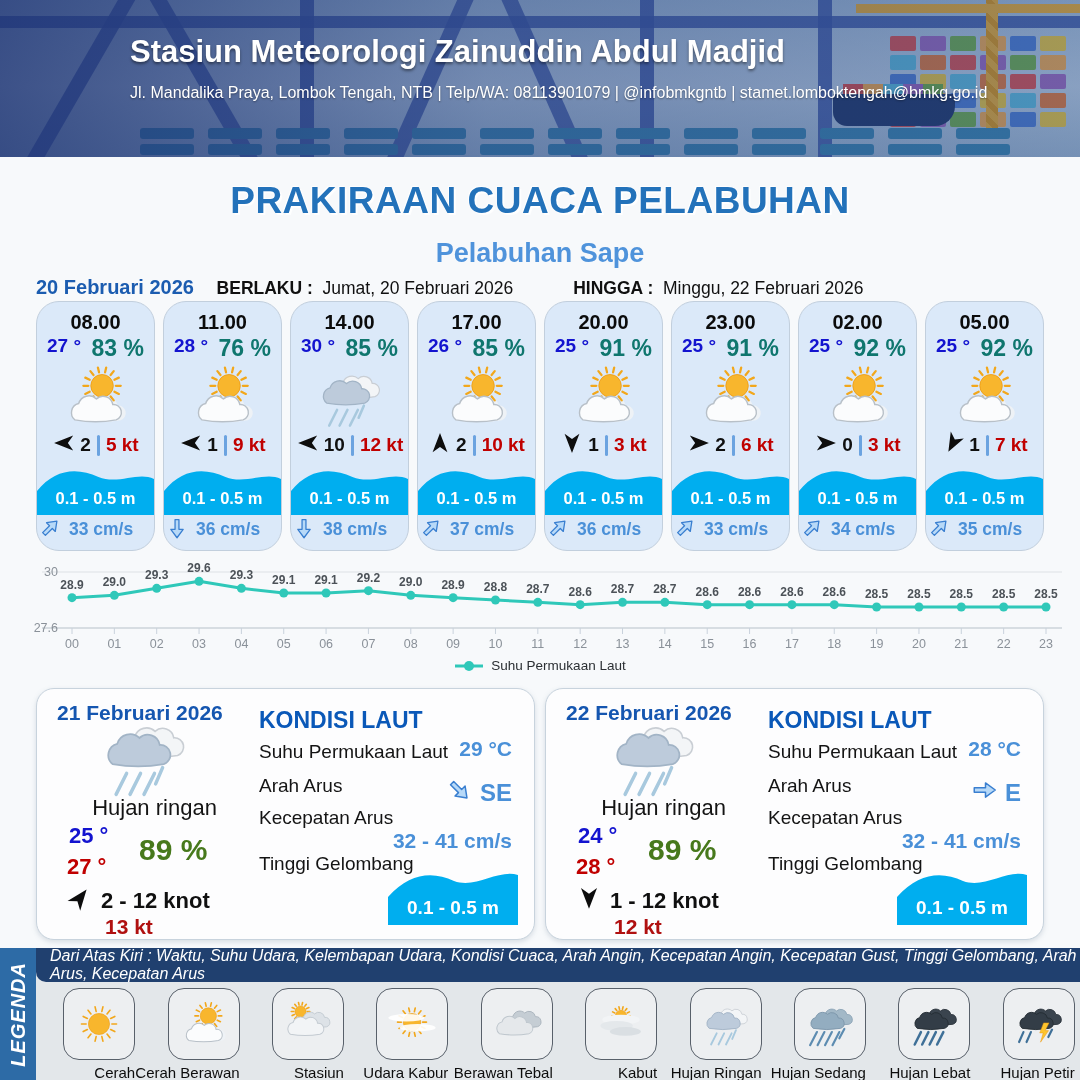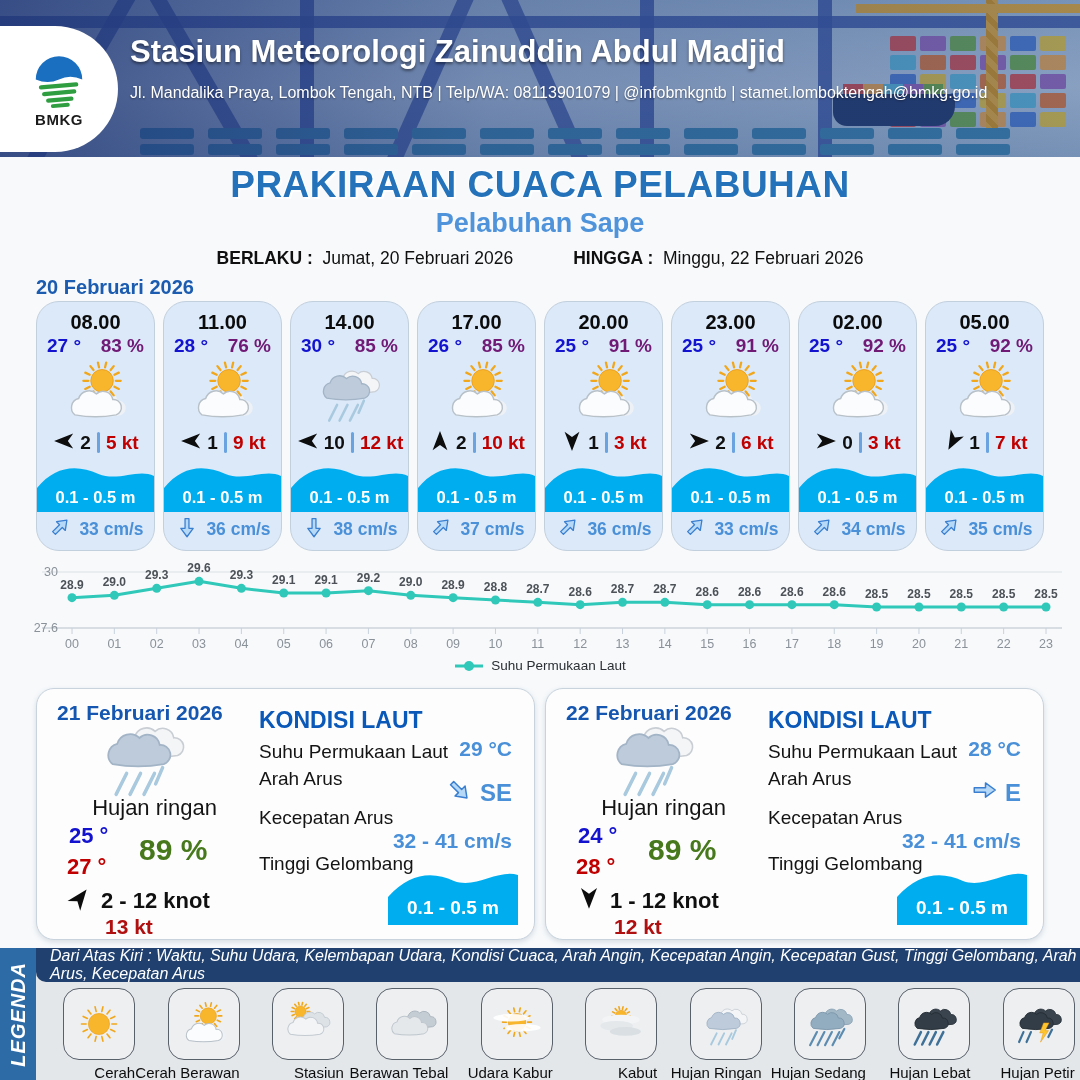--- a/index.html
+++ b/index.html
@@ -33,44 +33,44 @@
   .logo-badge{position:absolute;left:0;top:26px;width:118px;height:126px;background:#ffffff;
      border-radius:0 63px 63px 0;display:flex;flex-direction:column;align-items:center;justify-content:center;z-index:5;}
   .logo-text{font-weight:bold;font-size:15px;color:#1b1b1b;letter-spacing:.5px;margin-top:-2px;}
   .hdr-text{position:absolute;left:130px;top:28px;z-index:4;color:#fff;}
   .hdr-agency{font-size:19px;font-weight:bold;letter-spacing:.3px;text-shadow:0 1px 2px rgba(0,0,0,.4);}
   .hdr-station{font-size:31px;font-weight:bold;margin-top:6px;text-shadow:0 2px 3px rgba(0,0,0,.45);}
   .hdr-contact{font-size:16px;margin-top:14px;text-shadow:0 1px 2px rgba(0,0,0,.4);}
 
   
   .title-block{position:absolute;left:0;top:164px;width:1080px;text-align:center;}
-  .main-title{margin:0;font-size:37px;font-weight:800;color:#2372ba;letter-spacing:.5px;
+  .main-title{margin:16px;font-size:37px;font-weight:800;color:#2372ba;letter-spacing:.5px;
      text-shadow:2px 2px 1px rgba(255,255,255,.95), -1px -1px 1px rgba(255,255,255,.9);}
   .sub-title{margin:2px 0 0 0;font-size:27px;font-weight:bold;color:#4f93db;}
   .validity{margin-top:9px;display:flex;justify-content:center;gap:60px;font-size:17.5px;color:#101010;}
   .validity b{font-weight:bold;}
   .day-label{position:absolute;left:36px;top:276px;font-size:20px;font-weight:bold;color:#1b5cb0;}
 
   
   .cards-row{position:absolute;left:36px;top:301px;width:1008px;display:flex;gap:8px;}
   .fcard{width:119px;height:250px;background:#dbe9f9;border:1.5px solid #c2cfdd;border-radius:23px;
          overflow:hidden;display:flex;flex-direction:column;box-sizing:border-box;flex:0 0 auto;}
   .fc-time{margin-top:9px;text-align:center;font-weight:bold;font-size:20px;color:#0b0b0b;}
   .fc-row{display:flex;justify-content:space-between;padding:0 10px;margin-top:1px;}
   .fc-temp{color:#1313cf;font-weight:bold;font-size:19px;}
-  .fc-hum{color:#701a75;font-weight:bold;font-size:19px;}
+  .fc-hum{color:#0f766e;font-weight:bold;font-size:23px;}
   .fc-icon{height:70px;display:flex;align-items:center;justify-content:center;margin-top:1px;}
   .fc-wind{display:flex;align-items:center;justify-content:center;gap:4px;height:32px;}
   .wind-val{font-weight:bold;font-size:19px;color:#101010;}
   .wind-sep{width:3px;height:21px;background:#6ba3e0;border-radius:2px;margin:0 2px;}
   .wind-kt{font-weight:bold;font-size:19px;color:#c00000;white-space:nowrap;}
   .fc-wave{margin-top:auto;position:relative;height:54px;}
   .fc-wave svg{position:absolute;left:0;top:0;width:100%;height:54px;}
   .wave-txt{position:absolute;left:0;right:0;bottom:5px;text-align:center;color:#fff;font-weight:bold;font-size:16.5px;}
-  .fc-cur{height:36px;display:flex;align-items:center;justify-content:center;gap:6px;padding-bottom:3px;}
+  .fc-cur{height:36px;display:flex;align-items:center;gap:6px;padding-bottom:3px;}
   .cur-val{font-weight:bold;font-size:17.5px;color:#4a90d8;}
 
   
   .chart-wrap{position:absolute;left:0;top:556px;width:1080px;}
   .chart-legend{display:flex;align-items:center;justify-content:center;gap:7px;margin-top:0px;
      font-size:13.5px;color:#2b2f33;}
 
   
   .day-cards{position:absolute;left:36px;top:688px;width:1008px;display:flex;gap:10px;}
   .dcard{position:relative;width:499px;height:252px;background:#fdfdfe;border:1.5px solid #c8d3dd;
@@ -79,21 +79,21 @@
   .dc-icon{position:absolute;left:48px;top:24px;}
   .dc-cond{position:absolute;left:10px;top:106px;width:215px;text-align:center;font-size:22px;color:#141414;}
   .dc-tmin{position:absolute;left:32px;top:134px;font-size:22px;font-weight:bold;color:#1313cf;}
   .dc-tmax{position:absolute;left:30px;top:165px;font-size:22px;font-weight:bold;color:#c00000;}
   .dc-hum{position:absolute;left:102px;top:144px;font-size:30px;font-weight:bold;color:#47791c;}
   .dc-wind{position:absolute;left:30px;top:196px;display:flex;align-items:center;gap:8px;
            font-size:22px;font-weight:bold;color:#101010;white-space:nowrap;}
   .dc-gust{position:absolute;left:68px;top:226px;font-size:21px;font-weight:bold;color:#b01010;}
   .dc-sea-title{position:absolute;left:222px;top:18px;font-size:23px;font-weight:bold;color:#0a58b8;}
   .sea-label{position:absolute;left:222px;font-size:19px;color:#141414;}
-  .sl1{top:52px}.sl2{top:79px}.sl3{top:118px}.sl4{top:164px}
+  .sl1{top:52px}.sl2{top:86px}.sl3{top:118px}.sl4{top:164px}
   .sea-v1{position:absolute;right:22px;top:48px;font-size:21px;font-weight:bold;color:#4a90d8;}
   .sea-dir{position:absolute;right:22px;top:86px;display:flex;align-items:center;gap:6px;
            font-size:24px;font-weight:bold;color:#4a90d8;}
   .sea-v3{position:absolute;right:22px;top:140px;font-size:21px;font-weight:bold;color:#4a90d8;}
   .dc-wavebox{position:absolute;right:16px;top:174px;width:130px;height:62px;}
   .dc-wavebox svg{position:absolute;left:0;top:0;}
   .dc-wavetxt{position:absolute;left:0;right:0;bottom:6px;text-align:center;color:#fff;font-weight:bold;font-size:19px;}
 
   
   .legend{position:absolute;left:0;top:948px;width:1080px;height:132px;background:#e3e7ea;}
@@ -182,32 +182,20 @@
         <div style="left:480px;top:144px"></div>
         <div style="left:548px;top:144px"></div>
         <div style="left:616px;top:144px"></div>
         <div style="left:684px;top:144px"></div>
         <div style="left:752px;top:144px"></div>
         <div style="left:820px;top:144px"></div>
         <div style="left:888px;top:144px"></div>
         <div style="left:956px;top:144px"></div>
       </div>
     <div class="hdr-overlay"></div>
-    <div class="logo-badge">
-      <svg width="62" height="62" viewBox="0 0 72 72">
-        <path d="M9 33 A27 27 0 0 1 63 33 Q49 27 36 33 Q23 39 9 33 Z" fill="#1a6fc0"></path>
-        <g fill="#2f9e41" transform="rotate(-5 36 46)">
-          <rect x="13" y="38" width="46" height="5" rx="2.5"></rect>
-          <rect x="16" y="46" width="40" height="5" rx="2.5"></rect>
-          <rect x="20" y="54" width="32" height="5" rx="2.5"></rect>
-          <rect x="25" y="61" width="22" height="4.5" rx="2.2"></rect>
-        </g>
-      </svg>
-      <span class="logo-text">BMKG</span>
-    </div>
     <div class="hdr-text">
       <div class="hdr-station">Stasiun Meteorologi Zainuddin Abdul Madjid</div>
       <div class="hdr-contact">Jl. Mandalika Praya, Lombok Tengah, NTB | Telp/WA: 08113901079 | @infobmkgntb | stamet.lomboktengah@bmkg.go.id</div>
     </div>
   </header>
 
   <section class="title-block">
     <h1 class="main-title">PRAKIRAAN CUACA PELABUHAN</h1>
     <h2 class="sub-title">Pelabuhan Sape</h2>
     <div class="validity">
@@ -912,53 +900,53 @@
               <g transform="translate(8,20) scale(1.08)">
                 <path d="M8 31 A10 10 0 0 1 12 13.5 A11.5 11.5 0 0 1 31 8.5 A10.5 10.5 0 0 1 48.5 14.5 A8.5 8.5 0 0 1 52 31 Q30 35 8 31 Z" fill="#f2f4f6" stroke="#c3cad1" stroke-width="1.5"></path>
               </g>
             </svg>
           </div>
           <div class="llabel">Stasiun</div>
         </div>
         <div class="ltile">
           <div class="tile">
             <svg width="56" height="50" viewBox="0 0 90 74">
-              <g transform="translate(27,11) scale(0.98)">
-                <path d="M8 31 A10 10 0 0 1 12 13.5 A11.5 11.5 0 0 1 31 8.5 A10.5 10.5 0 0 1 48.5 14.5 A8.5 8.5 0 0 1 52 31 Q30 35 8 31 Z" fill="#c5cdd4" stroke="#aab4bc" stroke-width="1.5"></path>
-              </g>
-              <g transform="translate(8,19) scale(1.08)">
-                <path d="M8 31 A10 10 0 0 1 12 13.5 A11.5 11.5 0 0 1 31 8.5 A10.5 10.5 0 0 1 48.5 14.5 A8.5 8.5 0 0 1 52 31 Q30 35 8 31 Z" fill="#e5e8eb" stroke="#bfc7ce" stroke-width="1.5"></path>
-              </g>
-            </svg>
-          </div>
-          <div class="llabel">Berawan Tebal</div>
-        </div>
-        <div class="ltile">
-          <div class="tile">
-            <svg width="56" height="50" viewBox="0 0 90 74">
               <line x1="62.1" y1="34.0" x2="68.2" y2="34.0" stroke="#f2a71b" stroke-width="2.6" stroke-linecap="round"></line>
               <line x1="60.4" y1="41.4" x2="65.9" y2="44.1" stroke="#f2a71b" stroke-width="2.6" stroke-linecap="round"></line>
               <line x1="55.6" y1="47.4" x2="59.5" y2="52.2" stroke="#f2a71b" stroke-width="2.6" stroke-linecap="round"></line>
               <line x1="48.8" y1="50.7" x2="50.2" y2="56.7" stroke="#f2a71b" stroke-width="2.6" stroke-linecap="round"></line>
               <line x1="41.2" y1="50.7" x2="39.8" y2="56.7" stroke="#f2a71b" stroke-width="2.6" stroke-linecap="round"></line>
               <line x1="34.4" y1="47.4" x2="30.5" y2="52.2" stroke="#f2a71b" stroke-width="2.6" stroke-linecap="round"></line>
               <line x1="29.6" y1="41.4" x2="24.1" y2="44.1" stroke="#f2a71b" stroke-width="2.6" stroke-linecap="round"></line>
               <line x1="27.9" y1="34.0" x2="21.8" y2="34.0" stroke="#f2a71b" stroke-width="2.6" stroke-linecap="round"></line>
               <line x1="29.6" y1="26.6" x2="24.1" y2="23.9" stroke="#f2a71b" stroke-width="2.6" stroke-linecap="round"></line>
               <line x1="34.4" y1="20.6" x2="30.5" y2="15.8" stroke="#f2a71b" stroke-width="2.6" stroke-linecap="round"></line>
               <line x1="41.2" y1="17.3" x2="39.8" y2="11.3" stroke="#f2a71b" stroke-width="2.6" stroke-linecap="round"></line>
               <line x1="48.8" y1="17.3" x2="50.2" y2="11.3" stroke="#f2a71b" stroke-width="2.6" stroke-linecap="round"></line>
               <line x1="55.6" y1="20.6" x2="59.5" y2="15.8" stroke="#f2a71b" stroke-width="2.6" stroke-linecap="round"></line>
               <line x1="60.4" y1="26.6" x2="65.9" y2="23.9" stroke="#f2a71b" stroke-width="2.6" stroke-linecap="round"></line>
               <circle cx="45" cy="34" r="14" fill="#f8b62d" stroke="#ee9c15" stroke-width="1"></circle>
               <ellipse cx="36" cy="27" rx="29" ry="6" fill="rgba(255,255,255,.9)"></ellipse>
               <ellipse cx="54" cy="43" rx="29" ry="6" fill="rgba(255,255,255,.9)"></ellipse>
             </svg>
           </div>
           <div class="llabel">Udara Kabur</div>
+        </div>
+        <div class="ltile">
+          <div class="tile">
+            <svg width="56" height="50" viewBox="0 0 90 74">
+              <g transform="translate(27,11) scale(0.98)">
+                <path d="M8 31 A10 10 0 0 1 12 13.5 A11.5 11.5 0 0 1 31 8.5 A10.5 10.5 0 0 1 48.5 14.5 A8.5 8.5 0 0 1 52 31 Q30 35 8 31 Z" fill="#c5cdd4" stroke="#aab4bc" stroke-width="1.5"></path>
+              </g>
+              <g transform="translate(8,19) scale(1.08)">
+                <path d="M8 31 A10 10 0 0 1 12 13.5 A11.5 11.5 0 0 1 31 8.5 A10.5 10.5 0 0 1 48.5 14.5 A8.5 8.5 0 0 1 52 31 Q30 35 8 31 Z" fill="#e5e8eb" stroke="#bfc7ce" stroke-width="1.5"></path>
+              </g>
+            </svg>
+          </div>
+          <div class="llabel">Berawan Tebal</div>
         </div>
         <div class="ltile">
           <div class="tile">
             <svg width="56" height="50" viewBox="0 0 90 74">
               <line x1="56.0" y1="24.0" x2="59.9" y2="24.0" stroke="#f2a71b" stroke-width="2.6" stroke-linecap="round"></line>
               <line x1="54.9" y1="28.8" x2="58.5" y2="30.5" stroke="#f2a71b" stroke-width="2.6" stroke-linecap="round"></line>
               <line x1="51.8" y1="32.6" x2="54.3" y2="35.7" stroke="#f2a71b" stroke-width="2.6" stroke-linecap="round"></line>
               <line x1="47.4" y1="34.7" x2="48.3" y2="38.6" stroke="#f2a71b" stroke-width="2.6" stroke-linecap="round"></line>
               <line x1="42.6" y1="34.7" x2="41.7" y2="38.6" stroke="#f2a71b" stroke-width="2.6" stroke-linecap="round"></line>
               <line x1="38.2" y1="32.6" x2="35.7" y2="35.7" stroke="#f2a71b" stroke-width="2.6" stroke-linecap="round"></line>

